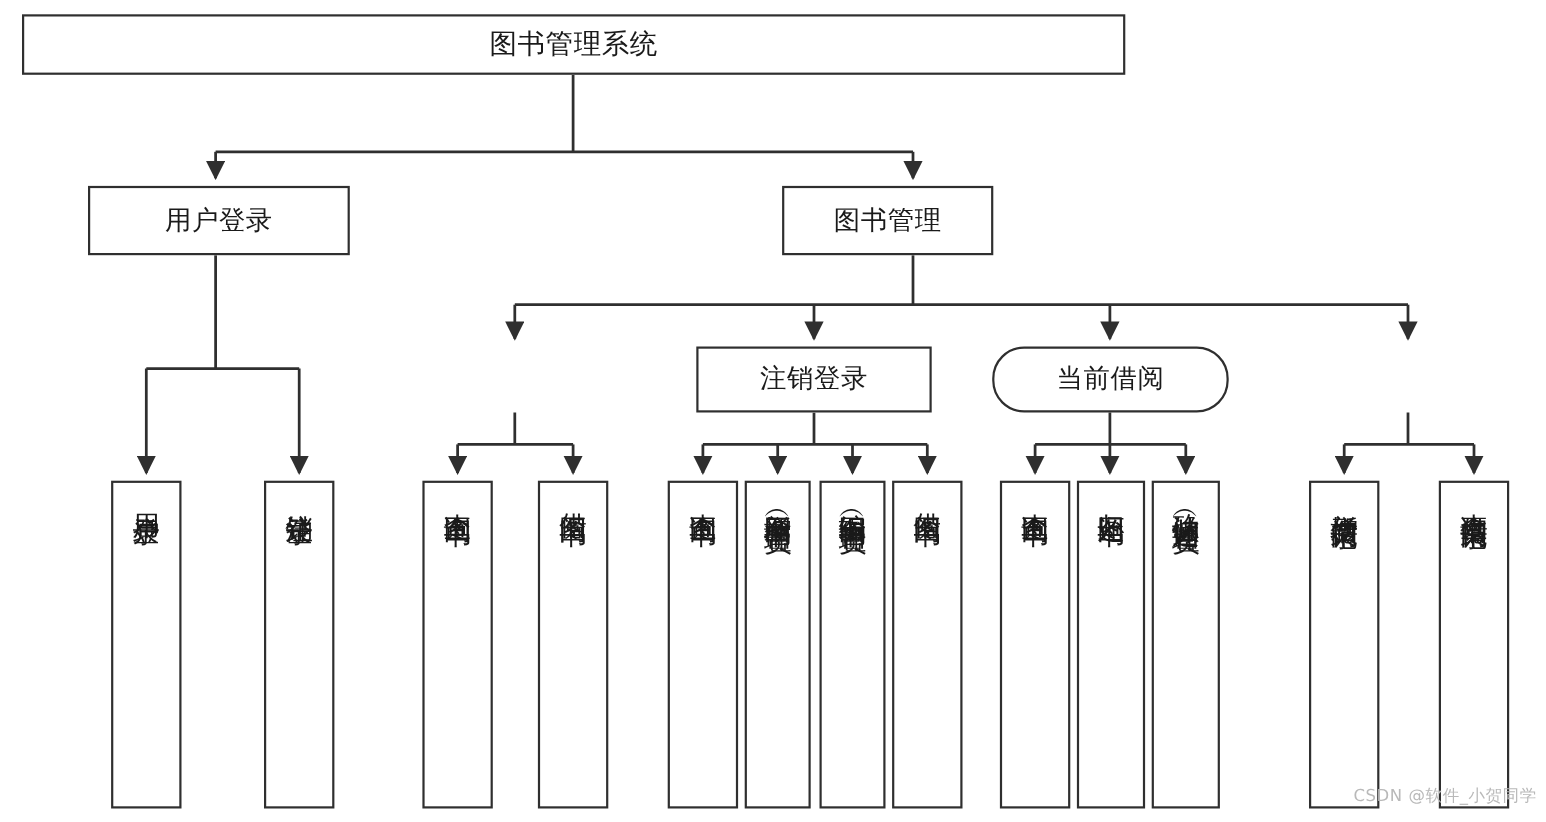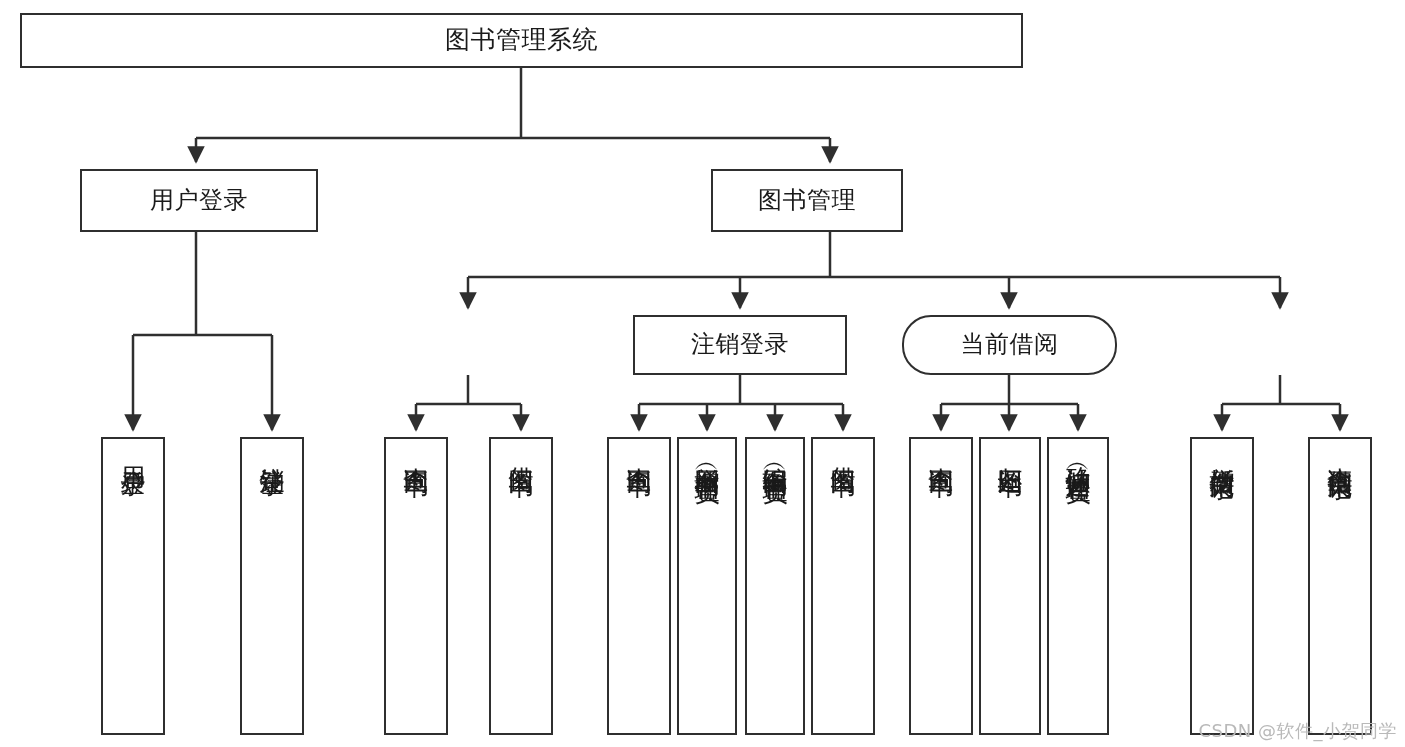--- a/index.html
+++ b/index.html
@@ -54,22 +54,22 @@
     writing-mode: vertical-rl;
     text-orientation: upright;
     font-size: 25px;
     letter-spacing: 2px;
     line-height: 1;
   }
   #title-node .lbl { font-size: 25px; }
   .watermark {
     position: absolute;
     right: 8px;
-    bottom: 4px;
-    font-size: 18px;
+    bottom: 14px;
+    font-size: 15px;
     color: #b9b9b9;
     white-space: nowrap;
     letter-spacing: 0.5px;
     pointer-events: none;
   }
 </style>
 </head>
 <body>
 
 <div id="diagram-root">

